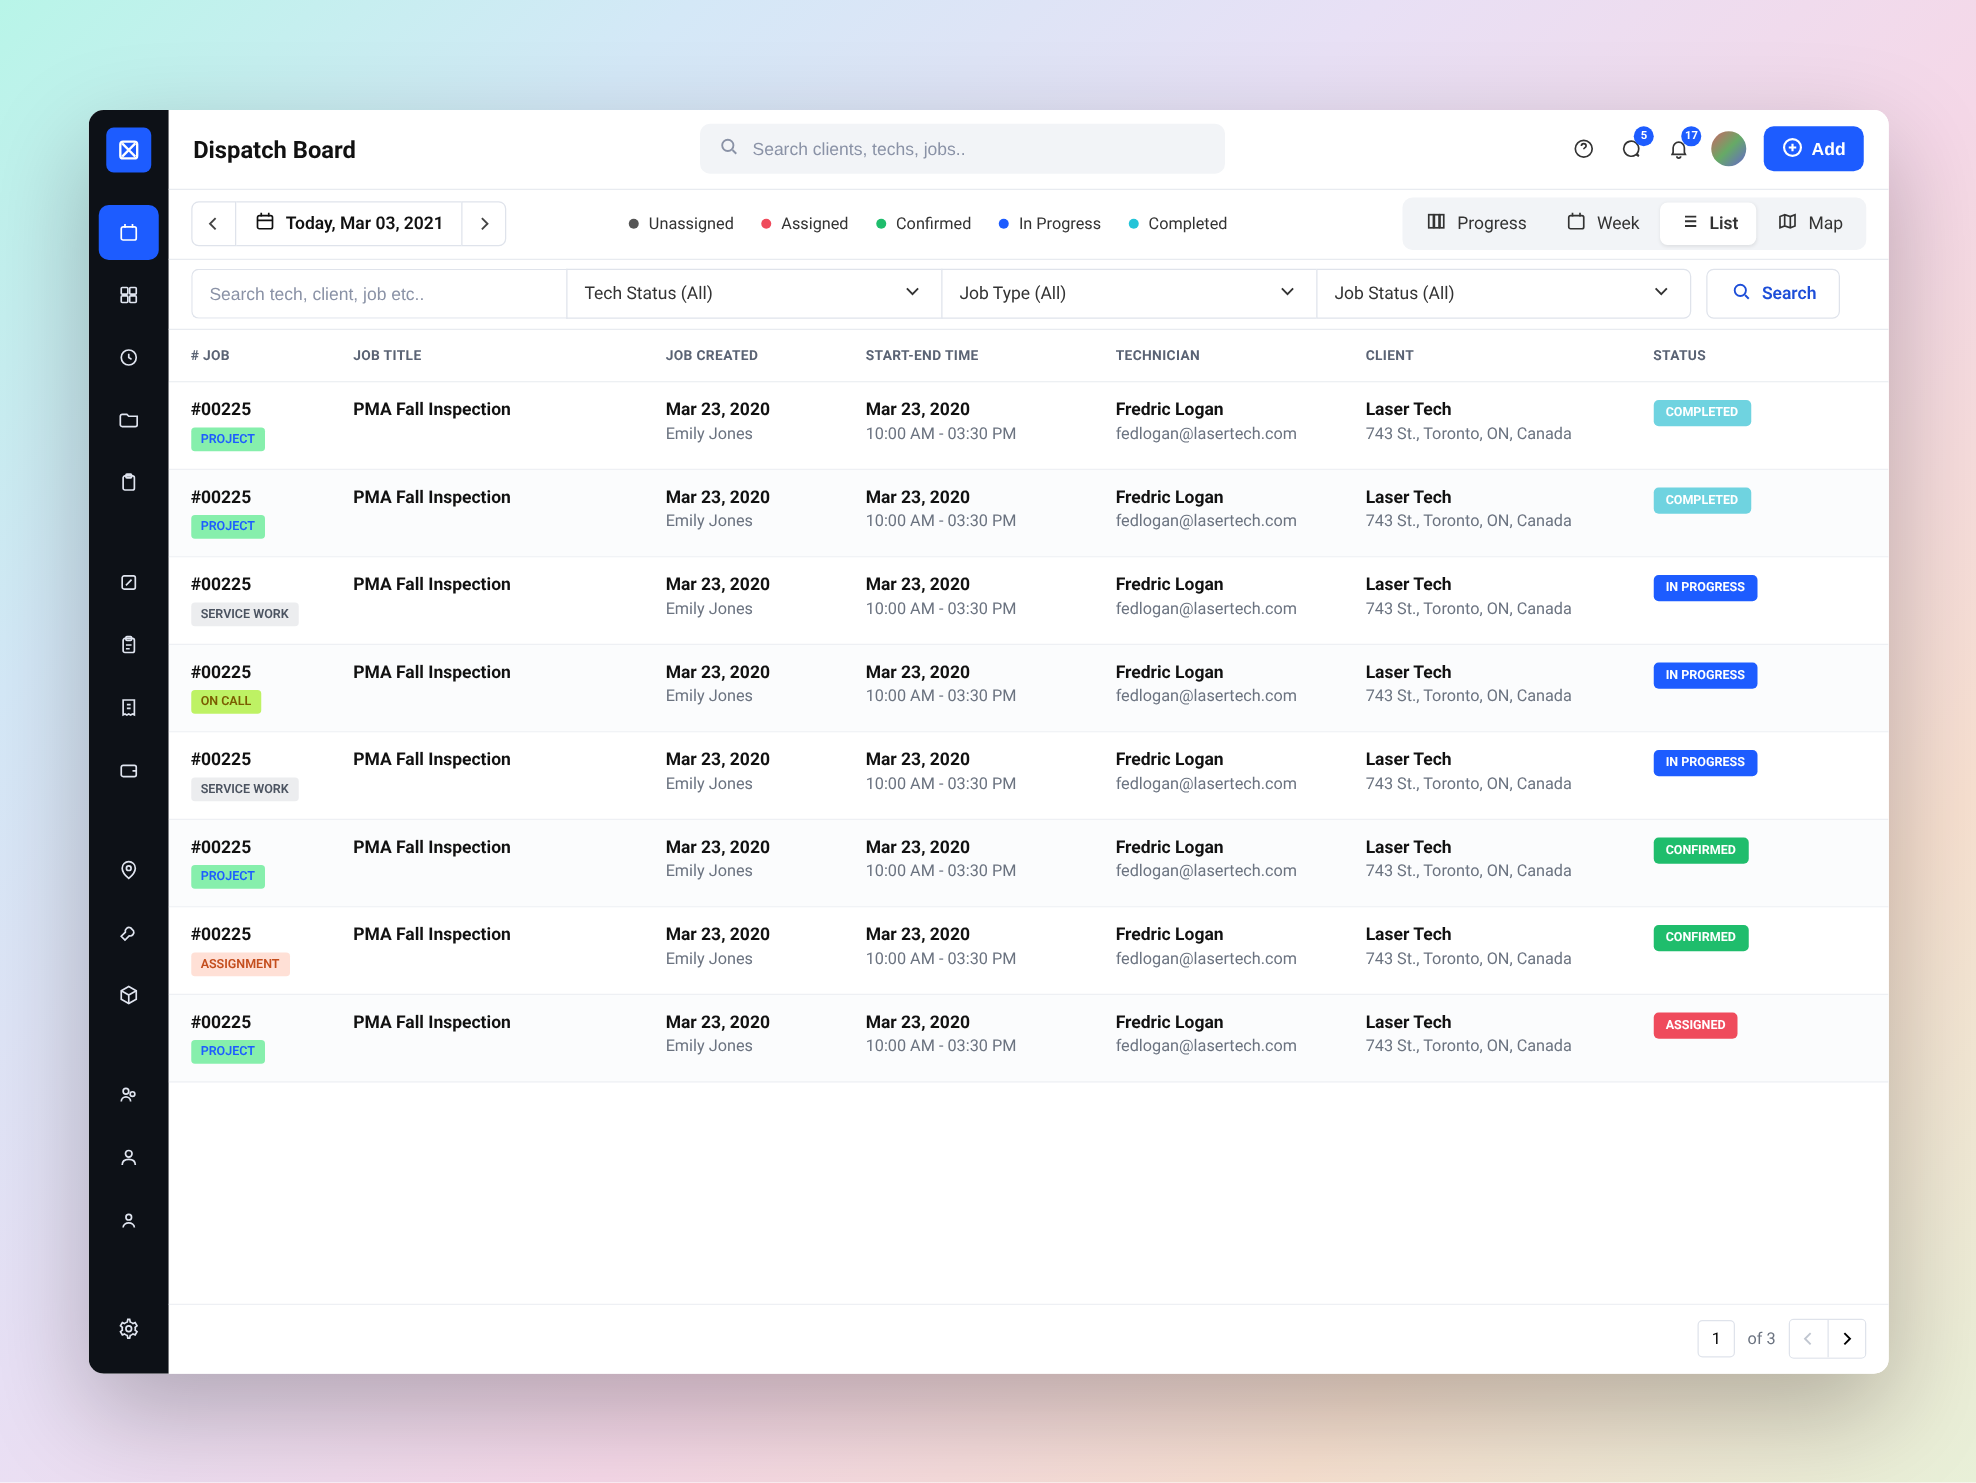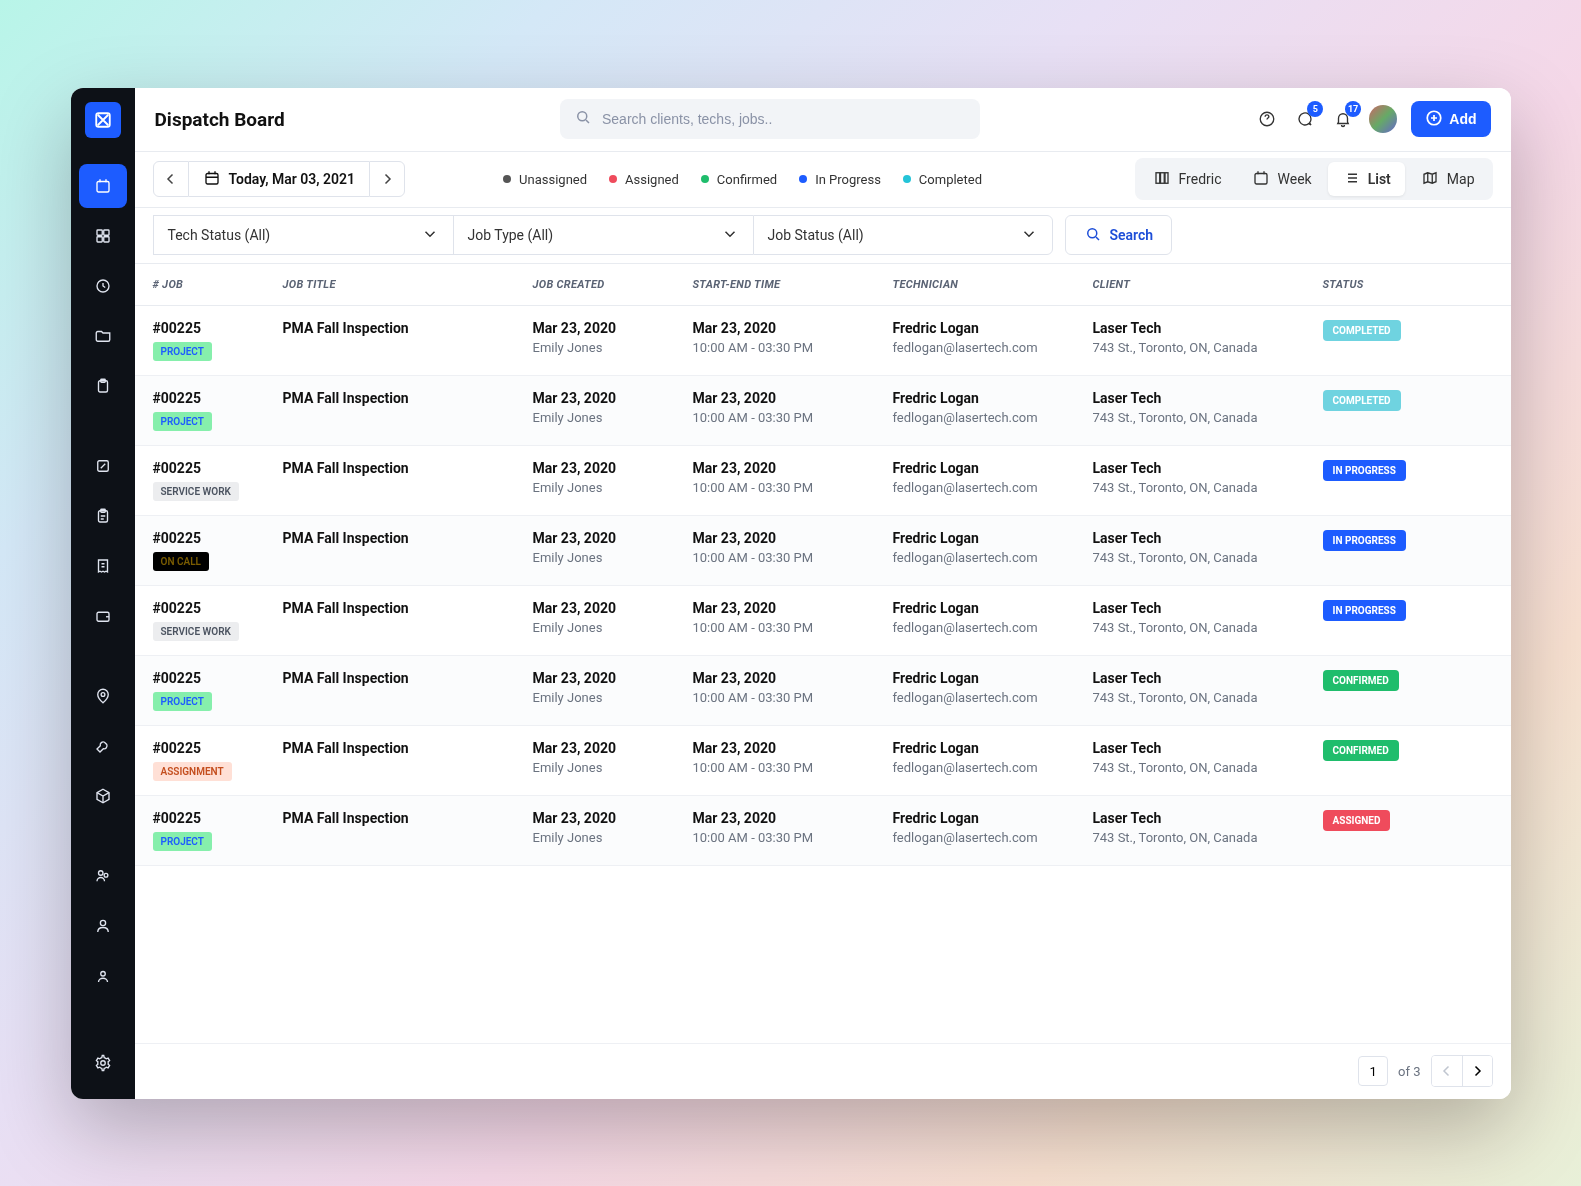--- a/index.html
+++ b/index.html
@@ -159,39 +159,39 @@
   color: #1d4ed8; font-weight: 600; font-size: 14px;
   cursor: pointer; background:#fff;
 }
 .table { flex: 1; overflow: auto; }
 .thead {
   display: grid;
   grid-template-columns: 130px 250px 160px 200px 200px 230px 140px;
   padding: 14px 18px;
   border-bottom: 1px solid #e8ebf0;
 }
-.th { font-size: 11px; font-weight: 700; letter-spacing: 0.3px; color: #5a6374; text-transform: uppercase; font-style: italic; }
+.th { font-size: 11px; font-weight: 700; letter-spacing: 0.3px; color: #5a6374; text-transform: uppercase; }
 .trow {
   display: grid;
   grid-template-columns: 130px 250px 160px 200px 200px 230px 140px;
   padding: 14px 18px;
   border-bottom: 1px solid #eef0f4;
 }
 .trow:nth-child(odd) { background: #fff; }
 .trow:nth-child(even) { background: #fbfcfd; }
 .cell { font-size: 13px; }
 .job-id { font-weight: 700; color: #111; margin-bottom: 6px; font-size: 14px;}
 .type-pill {
   display: inline-block;
   font-size: 10px; font-weight: 600;
   padding: 4px 8px; border-radius: 3px;
 }
 .pill-project { background: #86efac; color: #1d5cff; }
 .pill-service { background: #ecedef; color: #4b5360; }
-.pill-oncall { background: #000000; color: #7a5c00; }
+.pill-oncall { background: #bef264; color: #7a5c00; }
 .pill-assign { background: #ffe0d6; color: #c44e1e; }
 .title-strong { font-weight:700; color:#111; font-size:14px;}
 .date-strong { font-weight:700; color:#111; font-size:14px;}
 .sub { color:#6b7380; font-size:13px; margin-top:4px;}
 .status-pill {
   display:inline-block;
   font-size:10px; font-weight:700;
   padding:5px 10px; border-radius:4px;
   color:#fff;
 }
@@ -413,21 +413,21 @@
             <span>Completed</span>
           </div>
         </div>
       <div class="view-seg">
         <div class="seg-btn">
           <span><svg viewBox="0 0 24 24" fill="none" stroke="currentColor" stroke-width="1.8">
                 <rect x="4" y="5" width="5" height="14"></rect>
                 <rect x="10" y="5" width="5" height="14"></rect>
                 <rect x="16" y="5" width="4" height="14"></rect>
               </svg></span>
-          <span>Fredric</span>
+          <span>Progress</span>
         </div>
         <div class="seg-btn">
           <span><svg viewBox="0 0 24 24" fill="none" stroke="currentColor" stroke-width="1.8">
                 <rect x="4" y="6" width="16" height="14" rx="2"></rect>
                 <path d="M8 3v4M16 3v4"></path>
               </svg></span>
           <span>Week</span>
         </div>
         <div class="seg-btn active">
           <span><svg viewBox="0 0 24 24" fill="none" stroke="currentColor" stroke-width="2">
@@ -438,20 +438,23 @@
         <div class="seg-btn">
           <span><svg viewBox="0 0 24 24" fill="none" stroke="currentColor" stroke-width="1.8">
                 <path d="M9 5l-5 2v12l5-2 6 2 5-2V5l-5 2-6-2zM9 5v12M15 7v12"></path>
               </svg></span>
           <span>Map</span>
         </div>
       </div>
     </div>
 
     <div class="filters">
+      <div class="filter-input">
+        <input placeholder="Search tech, client, job etc.." style="">
+      </div>
       <div class="filter-select">
         <span>Tech Status (All)</span>
         <span><svg viewBox="0 0 24 24" fill="none" stroke="currentColor" stroke-width="2" width="14" height="14">
               <path d="M6 9l6 6 6-6"></path>
             </svg></span>
       </div>
       <div class="filter-select">
         <span>Job Type (All)</span>
         <span><svg viewBox="0 0 24 24" fill="none" stroke="currentColor" stroke-width="2" width="14" height="14">
               <path d="M6 9l6 6 6-6"></path>

